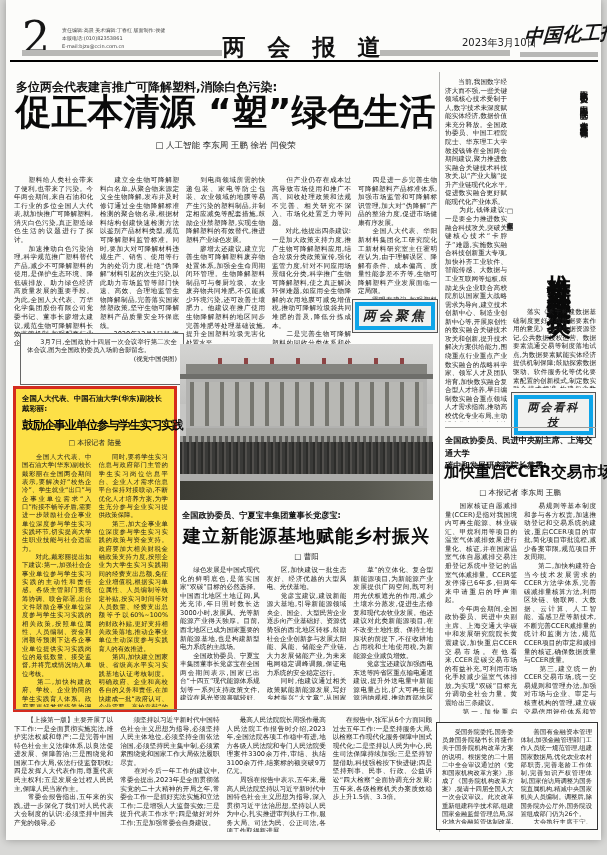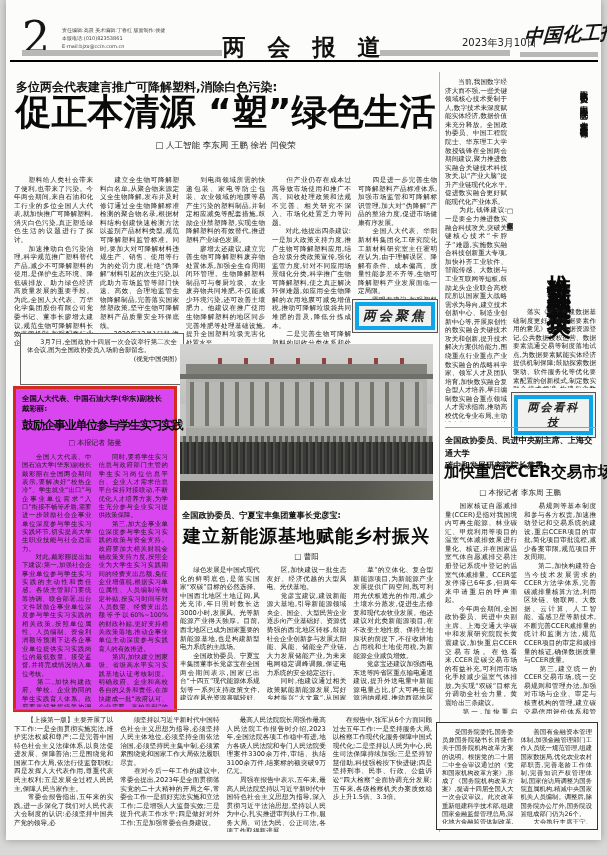--- a/index.html
+++ b/index.html
@@ -120,21 +120,21 @@
       <div class="photo-roof"></div>
       <div class="photo-cornice"></div>
       <div class="photo-colonnade"></div>
       <div class="photo-base"></div>
     </div>
     <div class="photo-crowd"></div>
     <div class="photo-plaza"></div>
     <div class="photo-lawn"></div>
   </div>
 
-  <div class="abs" style="left:13px;top:386px;width:164px;height:326px;border:3px solid #d42b1e;background:#d946ef;box-sizing:border-box;padding:5px 6px;">
+  <div class="abs" style="left:13px;top:386px;width:164px;height:326px;border:3px solid #d42b1e;background:#fde047;box-sizing:border-box;padding:5px 6px;">
     <div class="kicker" style="font-size:7.4px;">全国人大代表、中国石油大学(华东)副校长戴彩丽:</div>
     <div class="headline" style="font-size:12px;letter-spacing:-1.3px;margin-top:3px;white-space:nowrap;">鼓励企事业单位参与学生实习实践</div>
     <div class="byline" style="font-size:7px;margin-top:4px;">□ 本报记者 陆曼</div>
     <div class="cols" style="margin-top:5px;height:254px;">
       <div class="col bodytext justify" style="font-size:6.4px;">　　全国人大代表、中国石油大学(华东)副校长戴彩丽在全国两会期间表示,要解决好“校热企冷”、学生就业“出口”与企事业单位需求“入口”衔接不畅等矛盾,需要进一步鼓励社会企事业单位深度参与学生实习实践环节,切实提高大学生职业技能与社会适应力。
 　　对此,戴彩丽提出如下建议:第一,加强社会企事业单位参与学生实习实践的主动性和责任感。各级主管部门要统筹协调、联合部署,出台文件鼓励企事业单位深度参与学生实习实践的相关政策,按照单位属性、人员编制、资金利润额等预测下达各企事业单位提供实习实践岗位的最低数量、接受监督,并将完成情况纳入单位考核。
 　　第二,加快构建政府、学校、企业协同的学生实践育人体系。政府要更好发挥统筹协调和政策保障作用,搭建专门的校企供需对接、登记与考核平台,建立人才需求信息表和单位档案库,对企业按吸纳学生具体情况进行记录,为学生充分参与企业实习提供政策保障。</div>
       <div class="col bodytext justify" style="font-size:6.4px;">　　同时,要将学生实习信息与政府部门主管的学生实习岗位信息平台、企业人才需求信息平台保持对接联动,不断优化人才培养方案,为学生充分参与企业实习提供政策保障。
 　　第三,加大企事业单位深度参与学生实习实践的政策与资金支持。政府要加大相关财税金融政策支持力度,按照企业为大学生实习实践期间的经费支出总额,免征企业增值税,根据实习单位属性、人员编制等核定补贴,按实习时间等对人员数量、经费支出总额等予以60%~100%的财政补贴,更好支持相关政策落地,推动企事业单位主动深度参与实践育人的有效推进。
 　　第四,加快建立国家级、省级高水平实习实践基地认证考核制度。明确政府、企业和高校各自的义务和责任,在加快建成一批“政府认可、企业需要、高校贡献”的高水平学生实习实践基地后,发挥示范引领作用,以认证与考核制度为抓手,完善实践育人成效的考核指标体系,对企业给予一定倾斜和财税政策支持,进一步鼓励企事业单位深度参与实践育人全过程的积极性和主动性。</div>

